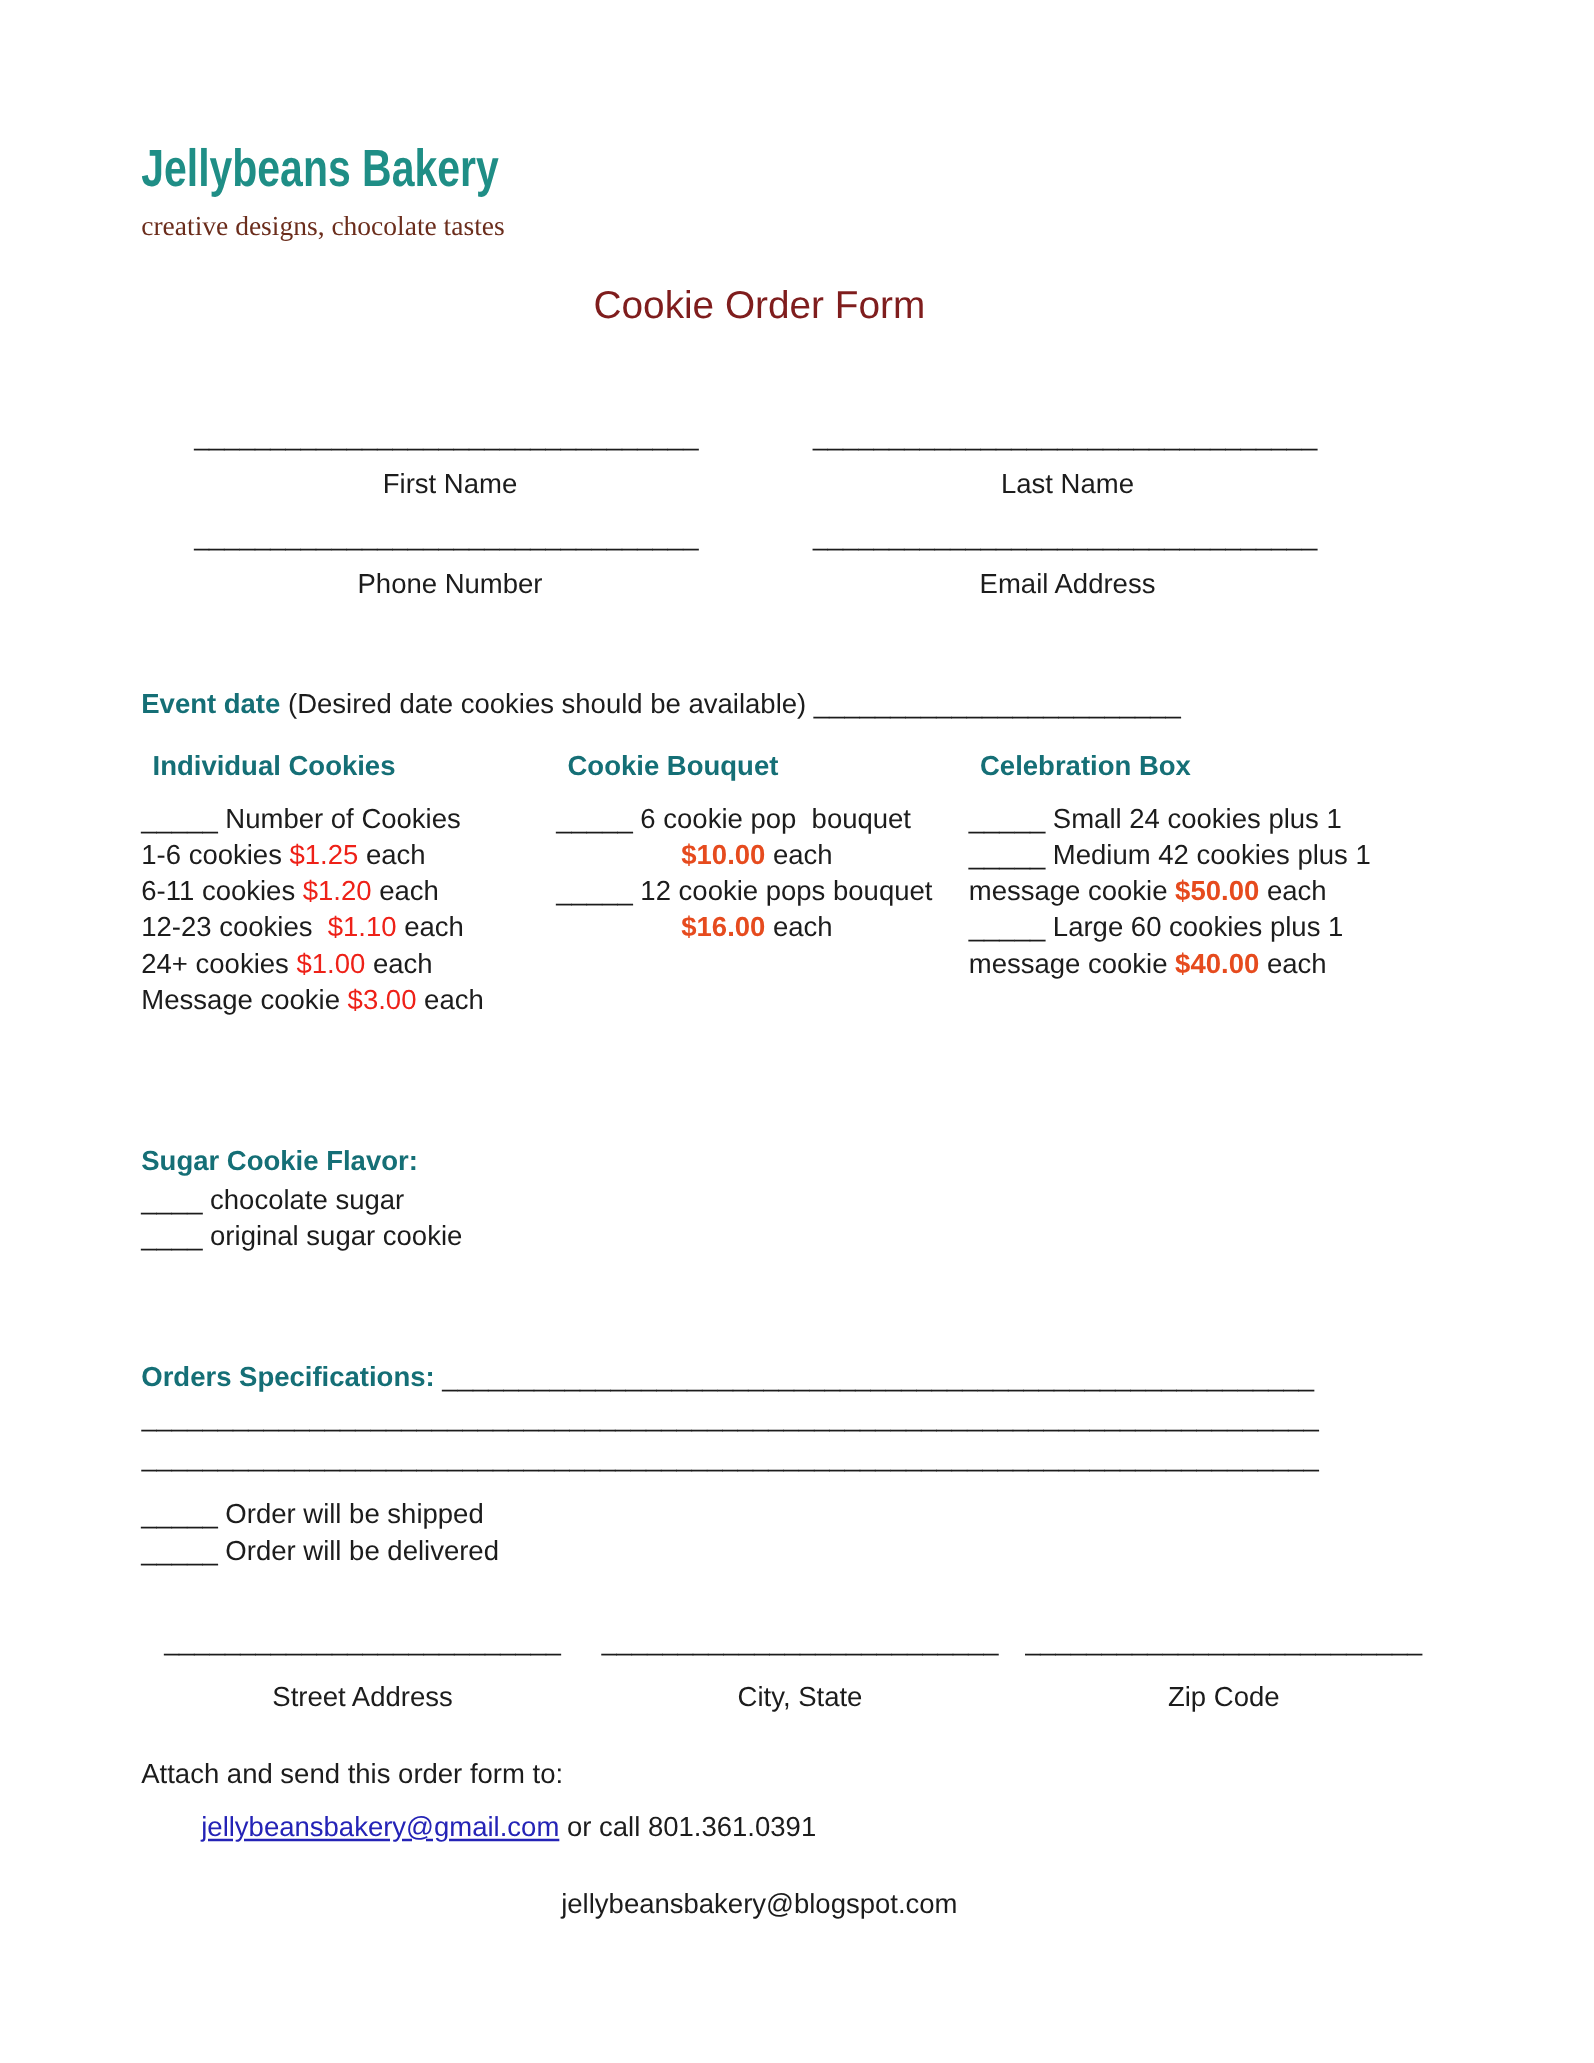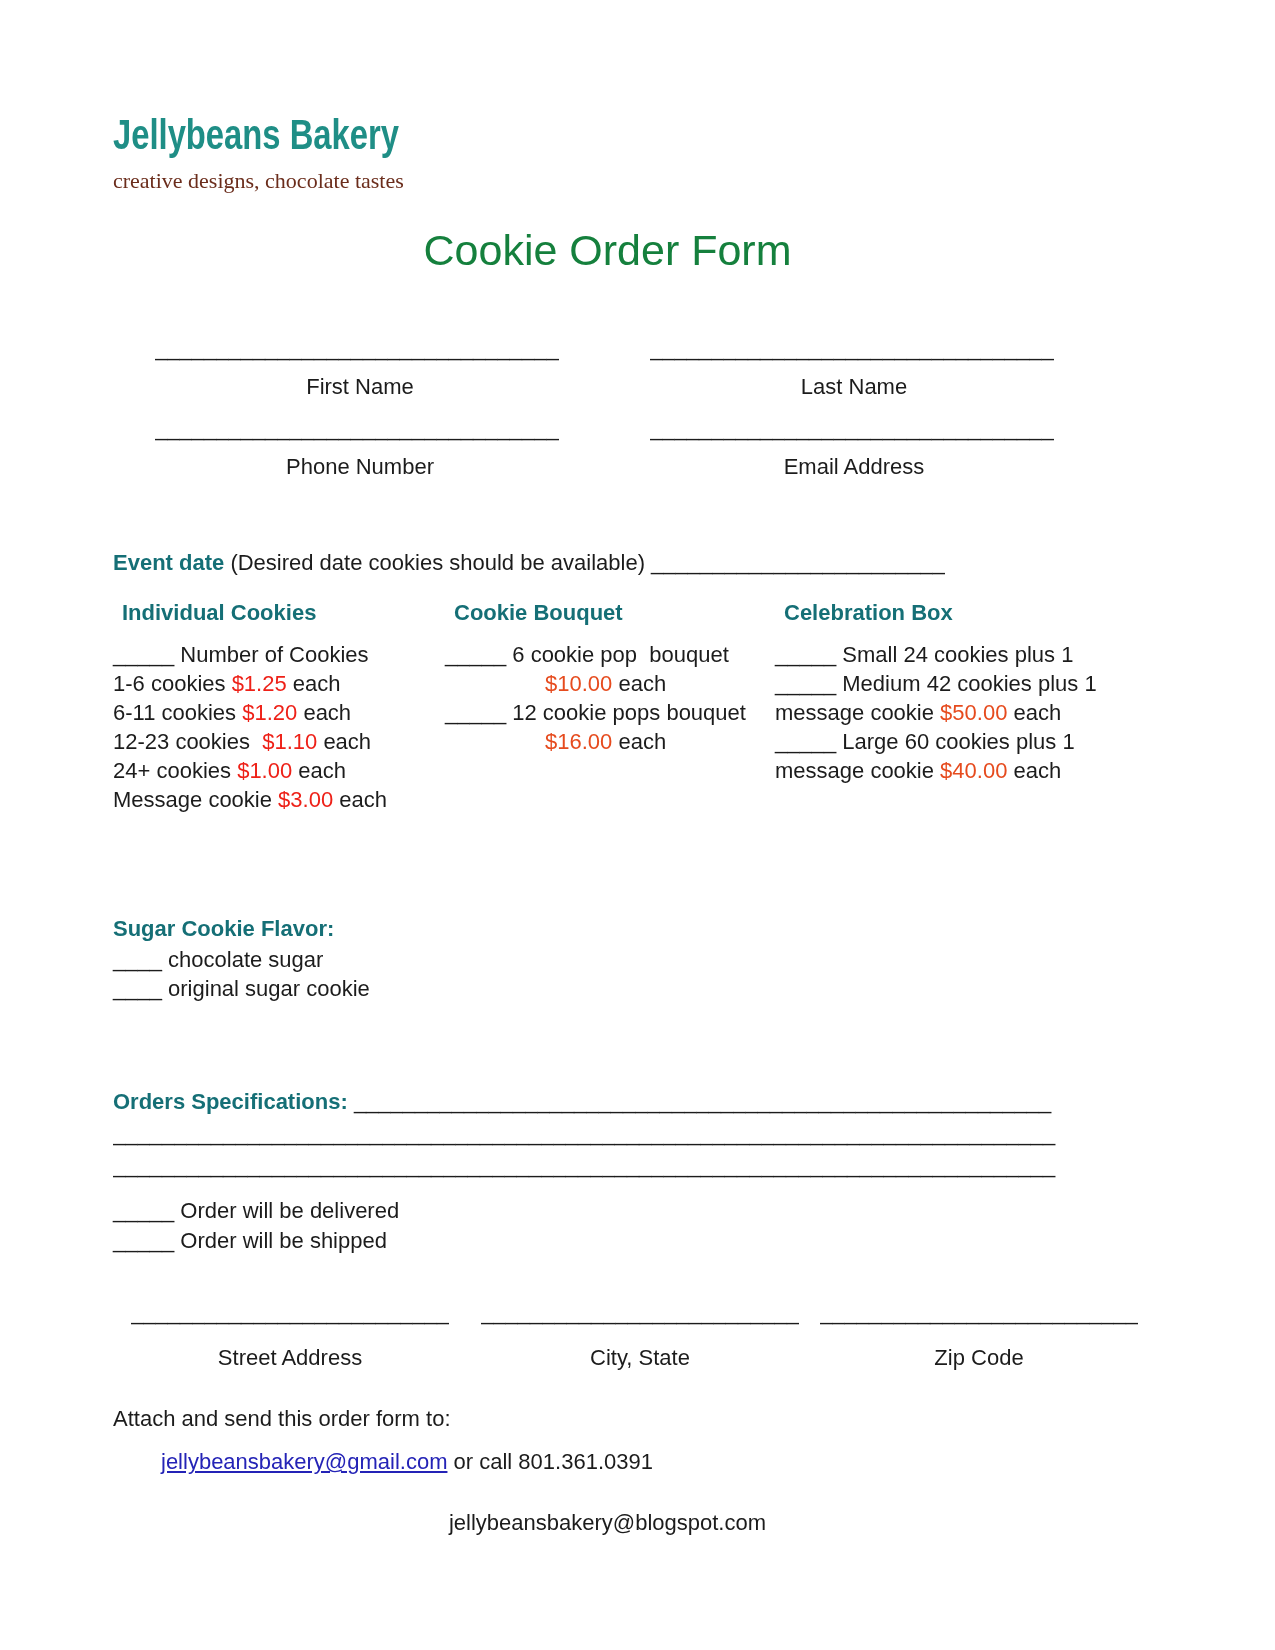--- a/index.html
+++ b/index.html
@@ -21,21 +21,21 @@
     color:var(--logo_teal,#1f8e86);
     transform:scaleX(.78);transform-origin:0 0;
     white-space:nowrap;letter-spacing:0;
   }
   .logo-tagline{
     font-family:"Liberation Serif",serif;
     font-size:22px;color:var(--brown,#6b2d1c);margin-top:8px;
   }
 
   
-  .title{left:0;top:226px;width:1215px;text-align:center;font-size:43px;font-weight:400;color:#15803d;}
+  .title{left:0;top:226px;width:1215px;text-align:center;font-size:31px;font-weight:400;color:#7f1d1d;}
 
   
   .field{position:absolute;}
   .field-line{white-space:nowrap;overflow:hidden;height:29px;}
   .field-label{text-align:center;margin-top:9px;}
   .f-first{left:155px;top:336px;width:410px;}
   .f-last{left:650px;top:336px;width:408px;}
   .f-phone{left:155px;top:416px;width:410px;}
   .f-email{left:650px;top:416px;width:408px;}
 
@@ -46,21 +46,21 @@
   
   .cols{left:113px;top:598px;width:1049px;display:flex;}
   .col{box-sizing:border-box;}
   .col-ind{width:332px;}
   .col-bou{width:330px;}
   .col-cel{width:387px;}
   .col-header{font-weight:bold;color:var(--teal,#156f76);padding-left:9px;margin-bottom:13px;line-height:29px;}
   .row{line-height:29px;white-space:pre-wrap;}
   .row.indent{padding-left:100px;}
   .col-ind .price{color:var(--red,#ee2118);}
-  .col-bou .price,.col-cel .price{color:var(--orange,#e64b1e);}
+  .col-bou .price,.col-cel .price{color:var(--orange,#e64b1e);font-weight:bold;}
 
   
   .flavor{left:113px;top:914px;}
   .flavor .row{line-height:29px;}
   .flavor-header{line-height:29px;margin-bottom:2px;}
 
   
   .specs{left:113px;top:1086px;width:1030px;}
   .specs .line{line-height:32px;white-space:pre-wrap;overflow:hidden;}
 
@@ -148,22 +148,22 @@
     <div class="row">____ original sugar cookie</div>
   </div>
 
   <div class="abs specs">
     <div class="line"><span class="teal-bold">Orders Specifications</span><span class="teal-bold">: </span><span>_________________________________________________________</span></div>
     <div class="line">_____________________________________________________________________________</div>
     <div class="line">_____________________________________________________________________________</div>
   </div>
 
   <div class="abs delivery">
+    <div class="row">_____ Order will be shipped</div>
     <div class="row">_____ Order will be delivered</div>
-    <div class="row">_____ Order will be shipped</div>
   </div>
 
   <div class="abs field a-street">
     <div class="field-line">__________________________</div>
     <div class="addr-label">Street Address</div>
   </div>
   <div class="abs field a-city">
     <div class="field-line">__________________________</div>
     <div class="addr-label">City, State</div>
   </div>

